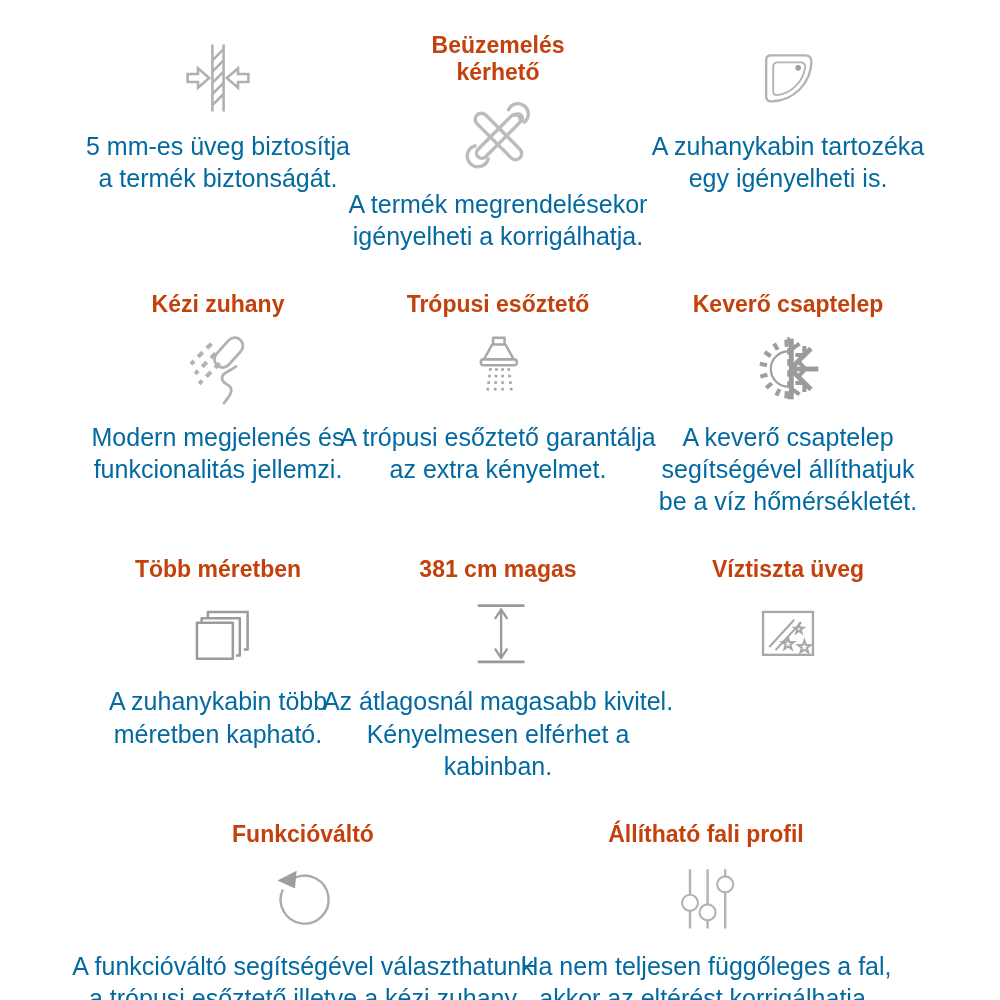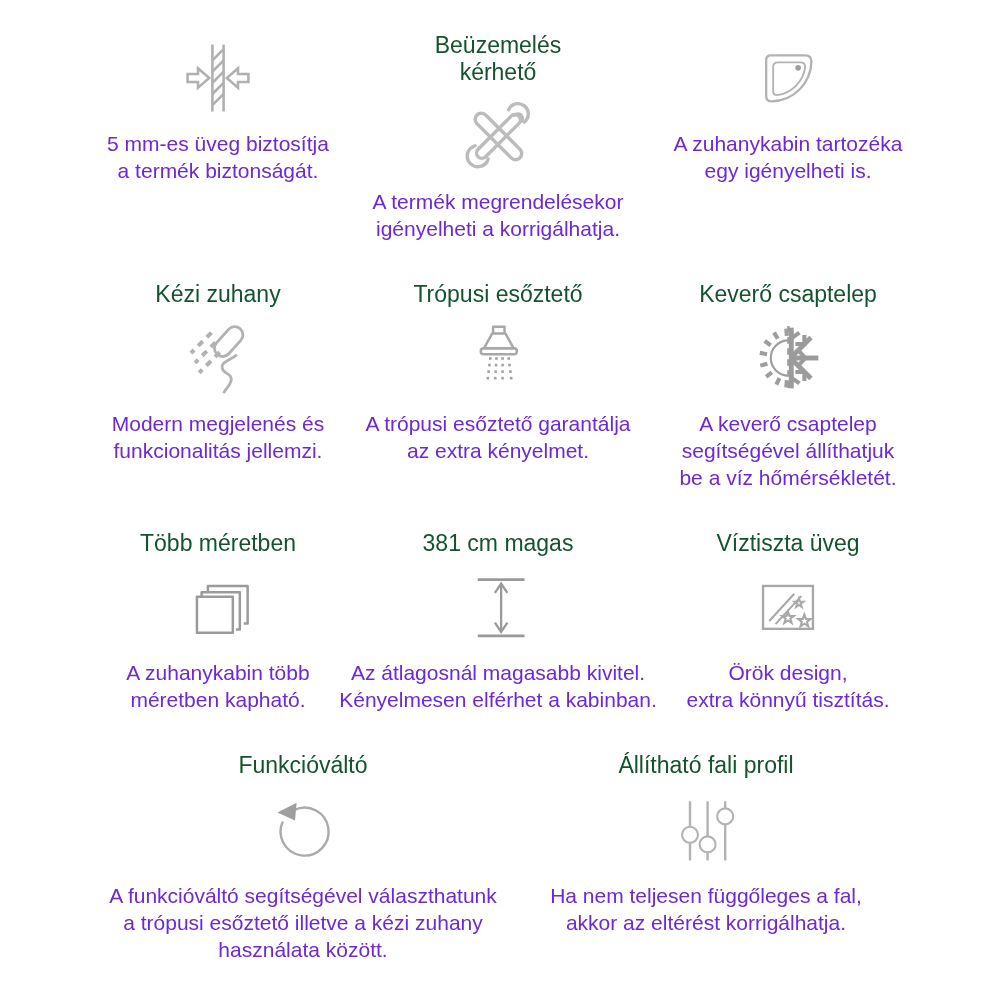--- a/index.html
+++ b/index.html
@@ -14,32 +14,32 @@
     row-gap:36px;column-gap:0;
     margin-left:78px;
   }
   .bottom-row{
     display:flex;margin-left:88px;margin-top:36px;
   }
   .cell{text-align:center;}
   .cell-wide-1{width:430px;}
   .cell-wide-2{width:340px;margin-left:18px;}
   .title{
-    font-size:23px;font-weight:normal;line-height:1.18;
+    font-size:23px;font-weight:bold;line-height:1.18;
     display:flex;align-items:flex-end;justify-content:center;
-    min-height:30px;margin:0;white-space:pre-line;color:#14532d;
+    min-height:30px;margin:0;white-space:pre-line;color:#c2410c;
   }
   .row-1 .title{min-height:58px;}
   .icon-wrap{
     height:84px;display:flex;align-items:center;justify-content:center;
     margin-top:8px;
   }
   .desc{
-    font-size:21px;line-height:1.29;margin:10px -45px 0;
-    white-space:pre-line;color:#6d28d9;
+    font-size:25px;line-height:1.29;margin:10px -45px 0;
+    white-space:pre-line;color:#0369a1;
   }
   .cell-wide-1 .desc, .cell-wide-2 .desc{margin:10px -25px 0;text-align:center;}
   svg{display:block;}
 </style>
 </head>
 <body>
 
 <div class="page">
 
   <div class="features-grid">
@@ -210,22 +210,20 @@
         <svg width="84" height="78" viewBox="0 0 100 100">
           <g fill="none" stroke="#a8a8a8">
             <rect x="18" y="23" width="64" height="55" stroke-width="3"></rect>
             <path stroke-width="2.6" d="M26 68 L58 33 M34 72 L67 36"></path>
             <path stroke-width="2" vector-effect="non-scaling-stroke" transform="translate(64 45) scale(0.62)" d="M0,-10 L2.35,-3.24 L9.51,-3.09 L3.8,1.24 L5.88,8.09 L0,4 L-5.88,8.09 L-3.8,1.24 L-9.51,-3.09 L-2.35,-3.24 Z"></path>
             <path stroke-width="2" vector-effect="non-scaling-stroke" transform="translate(50 64) scale(0.8)" d="M0,-10 L2.35,-3.24 L9.51,-3.09 L3.8,1.24 L5.88,8.09 L0,4 L-5.88,8.09 L-3.8,1.24 L-9.51,-3.09 L-2.35,-3.24 Z"></path>
             <path stroke-width="2" vector-effect="non-scaling-stroke" transform="translate(71 68) scale(0.85)" d="M0,-10 L2.35,-3.24 L9.51,-3.09 L3.8,1.24 L5.88,8.09 L0,4 L-5.88,8.09 L-3.8,1.24 L-9.51,-3.09 L-2.35,-3.24 Z"></path>
           </g>
         </svg>
       </div>
-      <p class="desc">Örök design,
-extra könnyű tisztítás.</p>
     </div>
 
   </div>
 
   <div class="bottom-row">
 
     <div class="cell cell-wide-1">
       <h3 class="title">Funkcióváltó</h3>
       <div class="icon-wrap">
         <svg width="80" height="80" viewBox="0 0 100 100">

